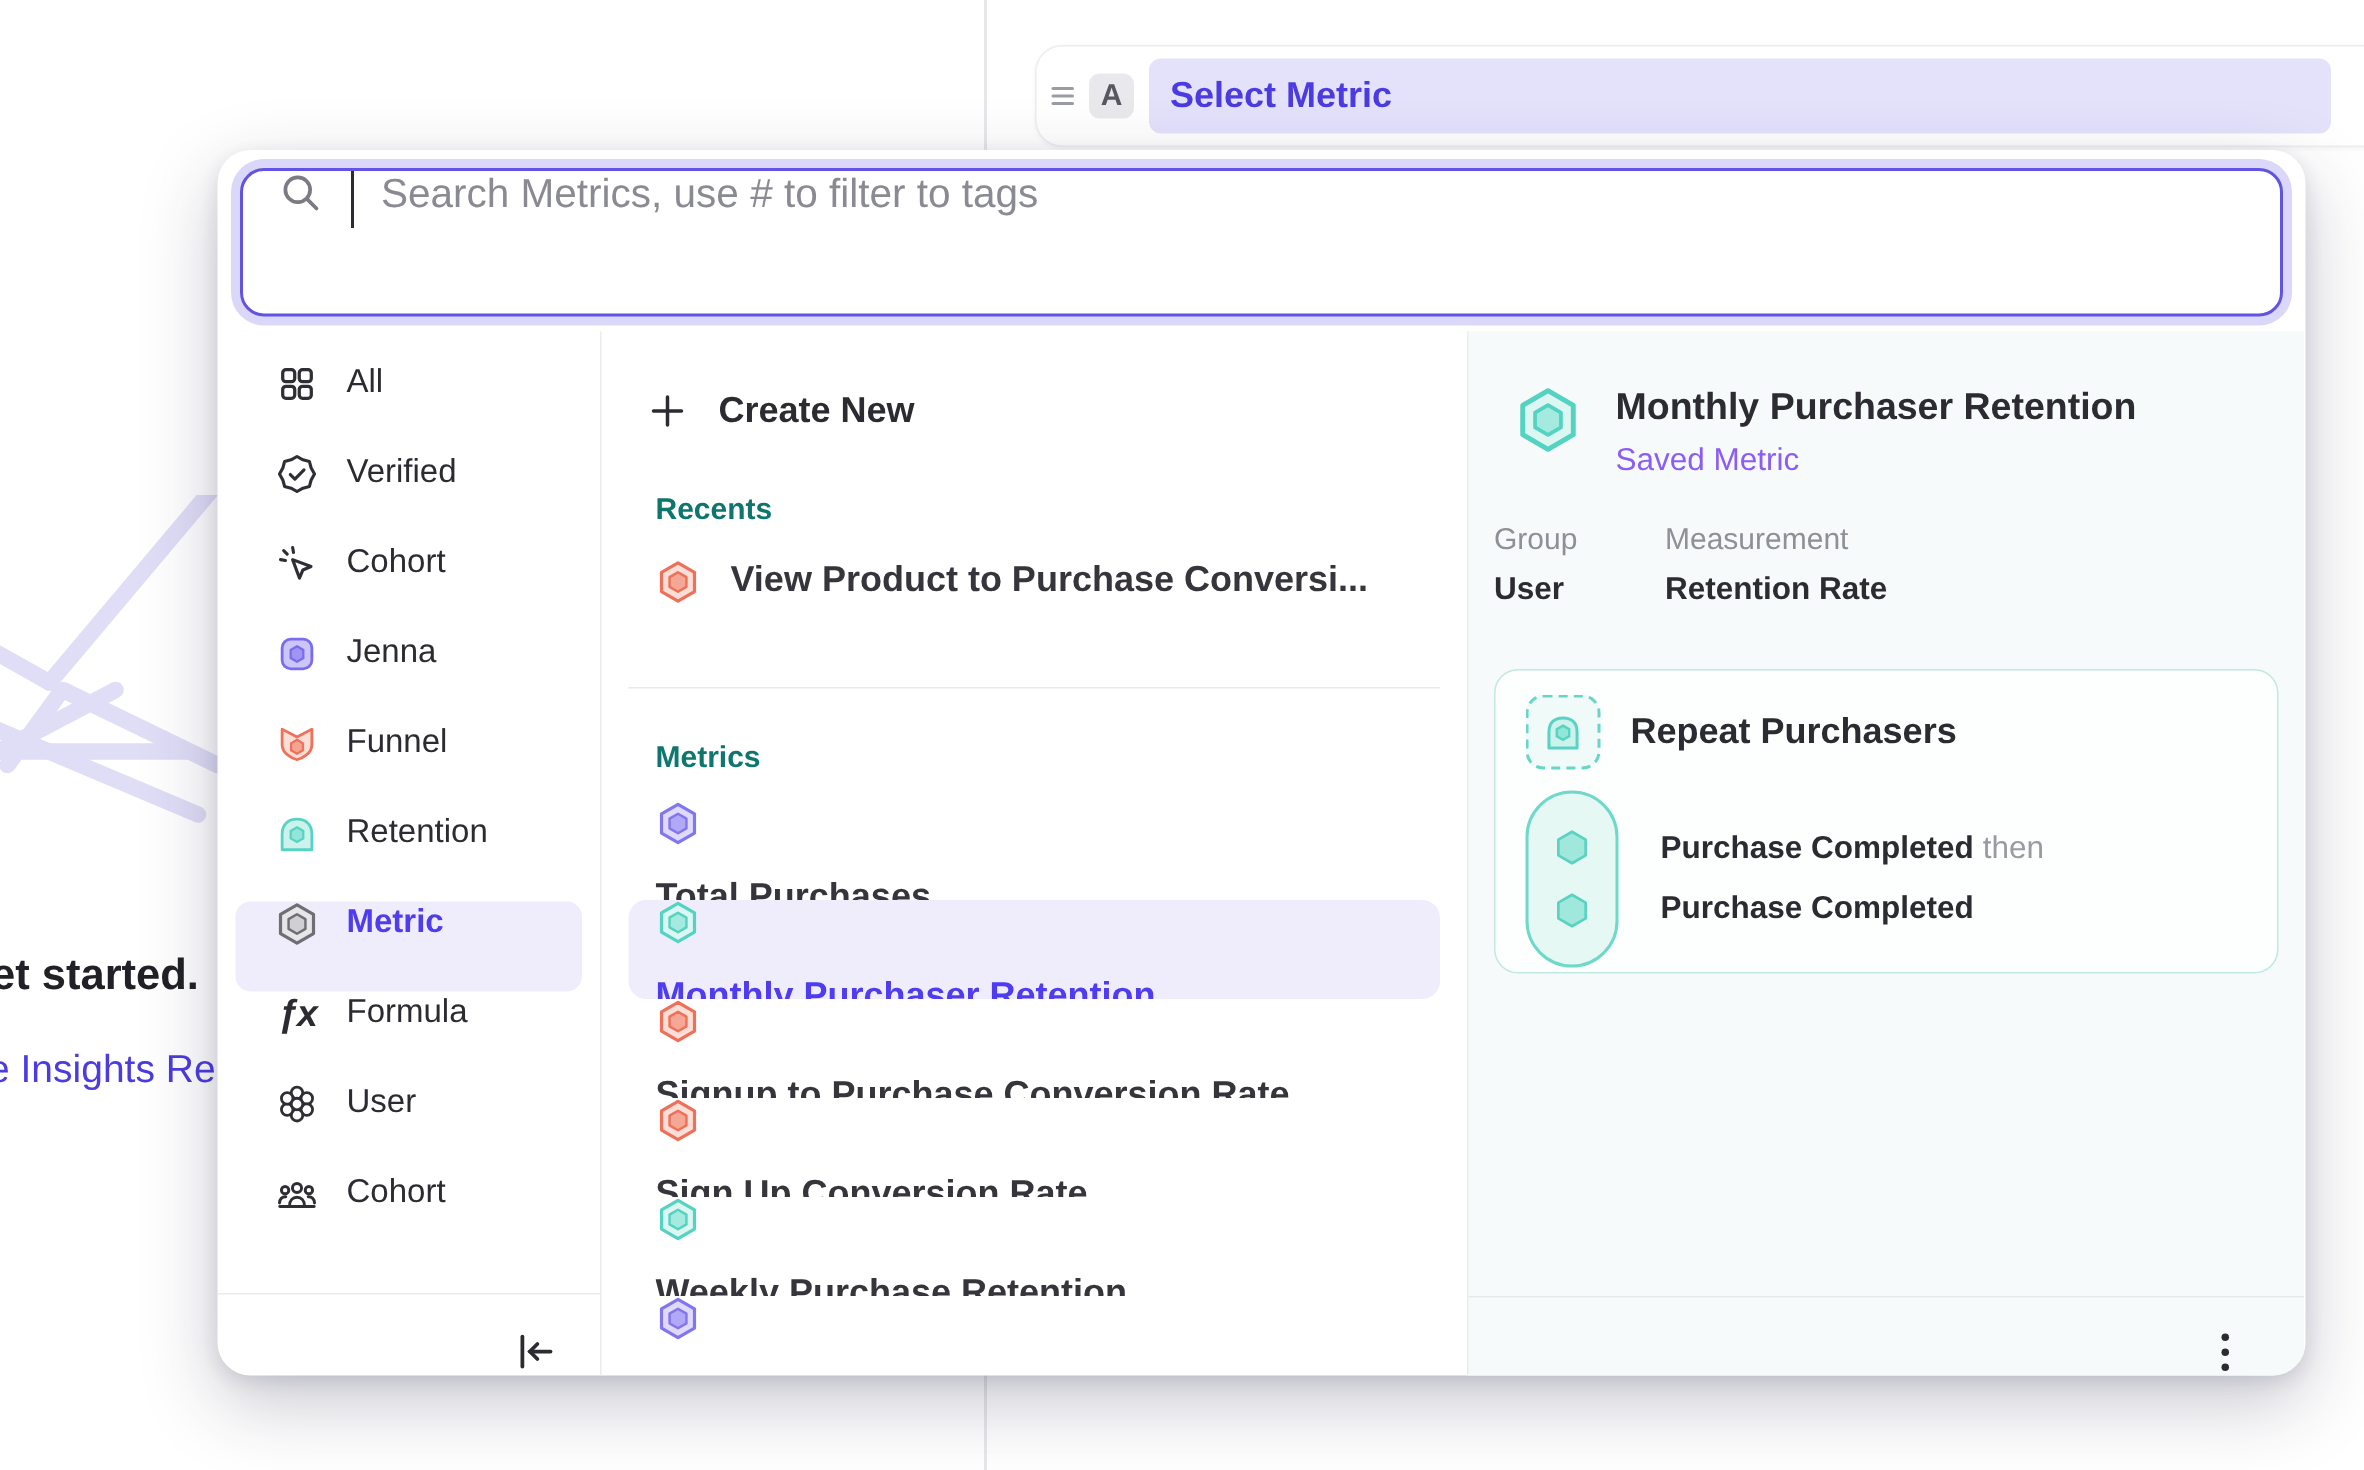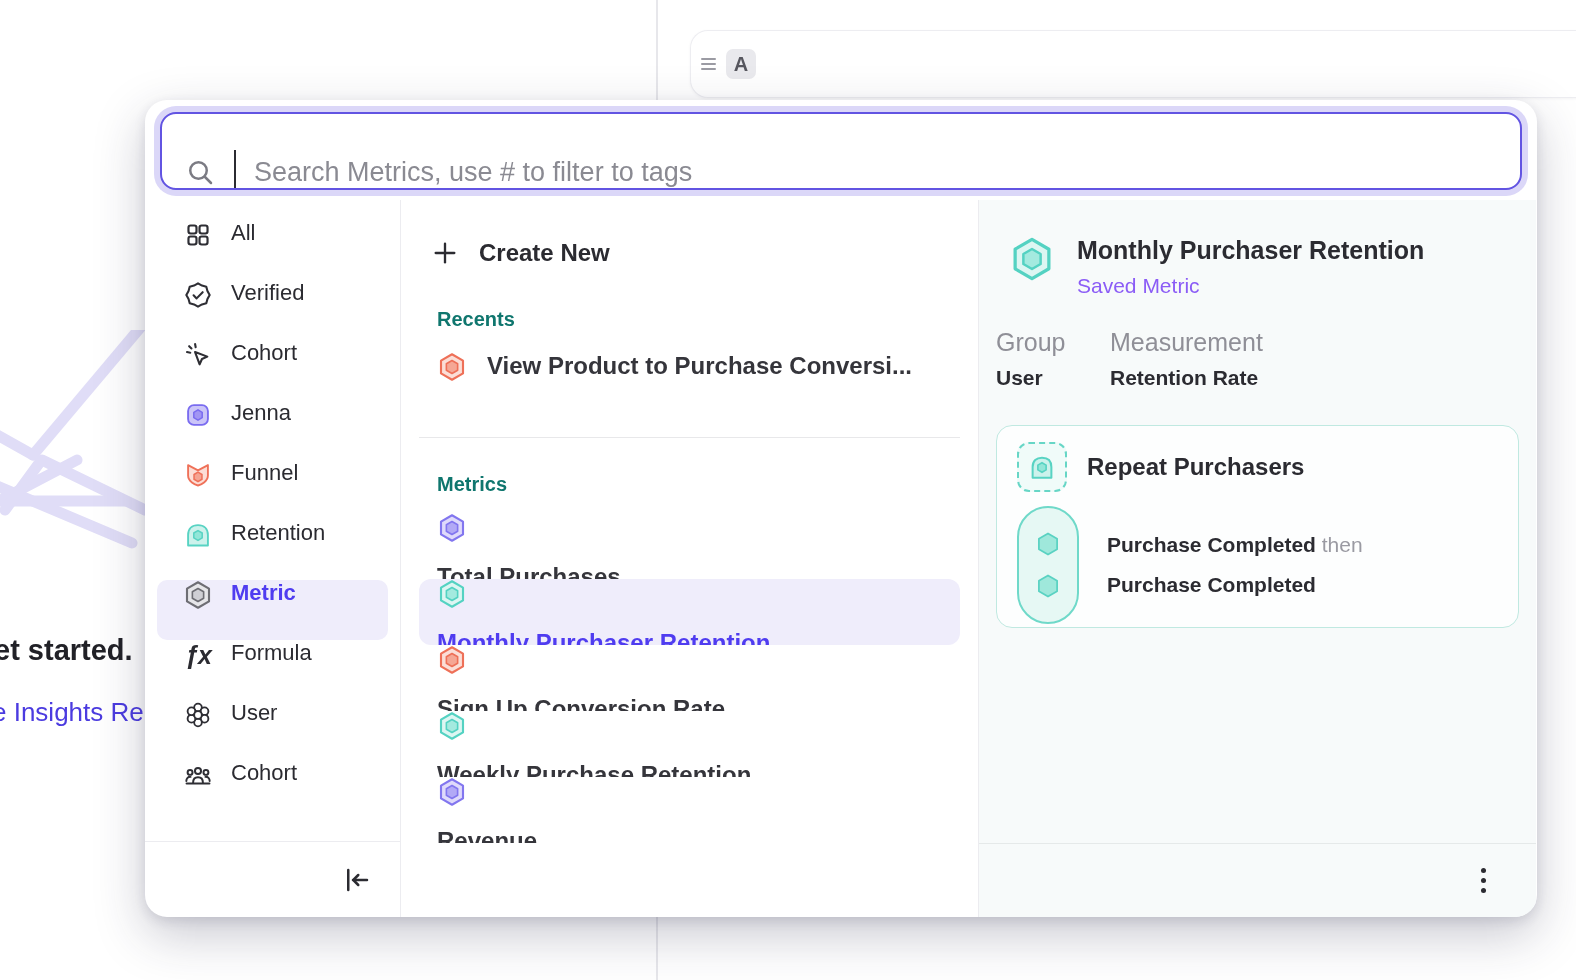--- a/index.html
+++ b/index.html
@@ -22,22 +22,22 @@
     font-weight:700; font-size:20px; display:flex; align-items:center; justify-content:center; }
   .query-pill { width:788px; height:50px; background:#e4e1fb; border-radius:8px;
     display:flex; align-items:center; padding-left:14px; }
   .query-pill span { color:#4b3be0; font-size:24px; font-weight:600; }
 
   
   .modal { position:absolute; left:145px; top:100px; width:1392px; height:817px; background:#fff;
     border-radius:22px; z-index:10; overflow:hidden;
     box-shadow:0 18px 50px rgba(40,40,70,0.25), 0 4px 12px rgba(40,40,70,0.12); }
 
-  .search-wrap { margin:12px 15px 10px 15px; height:78px; border:2px solid #6254e2; border-radius:16px;
-    box-shadow:0 0 0 6px #dbd7f8; background:#fff; display:flex; align-items:flex-end;
+  .search-wrap { margin:12px 15px 10px 15px; height:99px; border:2px solid #6254e2; border-radius:16px;
+    box-shadow:0 0 0 6px #dbd7f8; background:#fff; display:flex; align-items:flex-start;
     padding-left:24px; gap:18px; }
   .search-wrap svg { flex:0 0 auto; }
   .caret { width:2px; height:38px; background:#2b2b31; }
   .search-input { border:none; outline:none; flex:1; font-size:27px; color:#2b2b31;
     font-family:"Liberation Sans", sans-serif; background:transparent; }
   .search-input::placeholder { color:#8a8a92; }
 
   .modal-body { display:flex; height:717px; }
 
   
@@ -85,21 +85,21 @@
   .hex.gray .outer { fill:#e6e6e9; stroke:#6e6e74; }
   .hex.gray .inner { fill:#cfcfd4; stroke:#6e6e74; }
   .hex.big { width:46px; height:46px; }
 
   
   .detail { width:558px; border-left:1px solid #ececf0; background:#f7fafa; position:relative; }
   .detail-header { display:flex; gap:22px; padding:36px 28px 0 30px; }
   .detail-title { font-size:25px; font-weight:700; color:#2b2b31; }
   .detail-sub { font-size:21px; color:#8b5cf6; margin-top:9px; }
   .meta { display:flex; gap:24px; padding-left:17px; margin-top:30px; }
-  .meta-col .m-label { font-size:25px; color:#8f8f97; }
+  .meta-col .m-label { font-size:20px; color:#8f8f97; }
   .meta-col .m-value { font-size:21px; font-weight:700; color:#2b2b31; margin-top:9px; }
   .meta-col.group { width:90px; }
 
   .rp-card { position:absolute; left:17px; right:17px; top:225px; height:203px;
     border:1.5px solid #c0e9e1; border-radius:16px; background:#fdfefe; padding:16px 20px; }
   .rp-head { display:flex; align-items:center; gap:20px; }
   .rp-head .rp-title { font-size:24px; font-weight:700; color:#2b2b31; }
   .rp-dashed { width:50px; height:50px; border:2px dashed #67d6c6; border-radius:12px;
     background:#f0fbf9; display:flex; align-items:center; justify-content:center; }
   .rp-body { display:flex; gap:28px; margin-top:14px; align-items:center; }
@@ -140,20 +140,23 @@
 <div class="bg-get-started">et started.</div>
 <div class="bg-insights">e Insights Re</div>
 
 <div class="query-card">
   <div class="drag-handle">
       <div></div>
       <div></div>
       <div></div>
     </div>
   <div class="a-badge">A</div>
+  <div class="query-pill">
+    <span>Select Metric</span>
+  </div>
 </div>
 
 <div class="modal">
 
   <div class="search-wrap">
     <svg width="30" height="30" viewBox="0 0 24 24">
       <circle cx="10" cy="10" r="6.6" fill="none" stroke="#7b7b83" stroke-width="2"></circle>
       <path d="M15 15 L20 20" stroke="#7b7b83" stroke-width="2" stroke-linecap="round"></path>
     </svg>
     <div class="caret"></div>
@@ -319,20 +322,27 @@
       </div>
 
       <div class="mid-row metric-row selected">
         <svg class="hex teal" viewBox="0 0 24 24">
           <polygon class="outer" points="12,1.8 20.8,6.9 20.8,17.1 12,22.2 3.2,17.1 3.2,6.9"></polygon>
           <polygon class="inner" points="12,6.8 16.5,9.4 16.5,14.6 12,17.2 7.5,14.6 7.5,9.4"></polygon>
         </svg>
         <span>Monthly Purchaser Retention</span>
       </div>
 
+      <div class="mid-row metric-row">
+        <svg class="hex coral" viewBox="0 0 24 24">
+          <polygon class="outer" points="12,1.8 20.8,6.9 20.8,17.1 12,22.2 3.2,17.1 3.2,6.9"></polygon>
+          <polygon class="inner" points="12,6.8 16.5,9.4 16.5,14.6 12,17.2 7.5,14.6 7.5,9.4"></polygon>
+        </svg>
+        <span>Signup to Purchase Conversion Rate</span>
+      </div>
 
       <div class="mid-row metric-row">
         <svg class="hex coral" viewBox="0 0 24 24">
           <polygon class="outer" points="12,1.8 20.8,6.9 20.8,17.1 12,22.2 3.2,17.1 3.2,6.9"></polygon>
           <polygon class="inner" points="12,6.8 16.5,9.4 16.5,14.6 12,17.2 7.5,14.6 7.5,9.4"></polygon>
         </svg>
         <span>Sign Up Conversion Rate</span>
       </div>
 
       <div class="mid-row metric-row">

